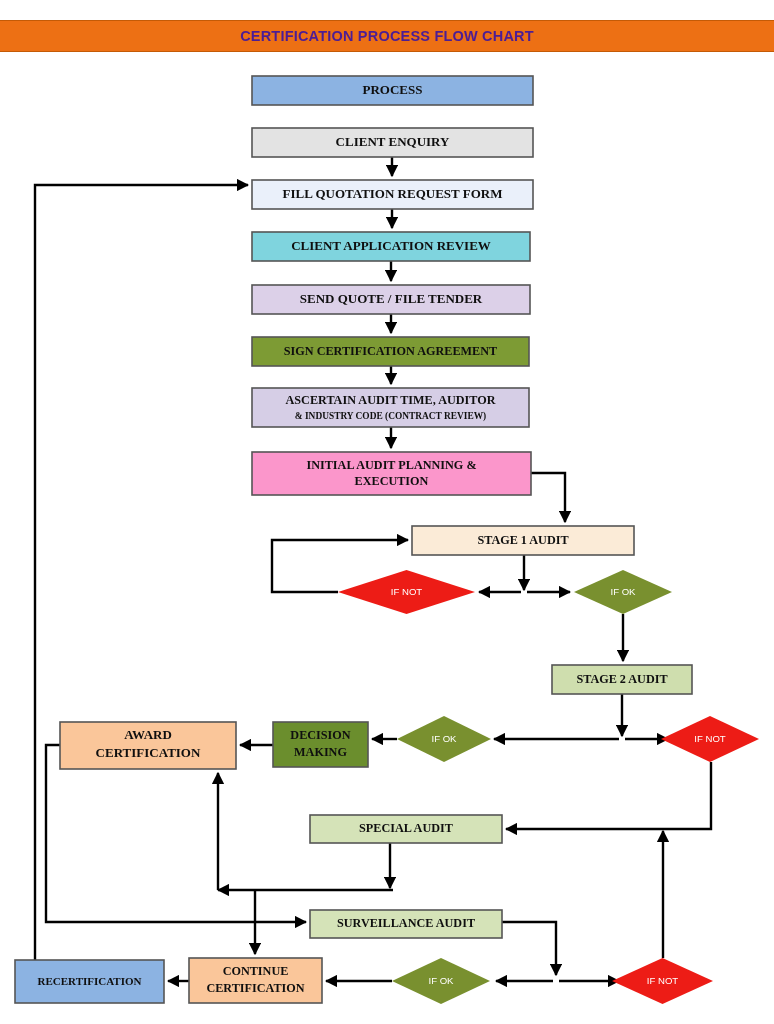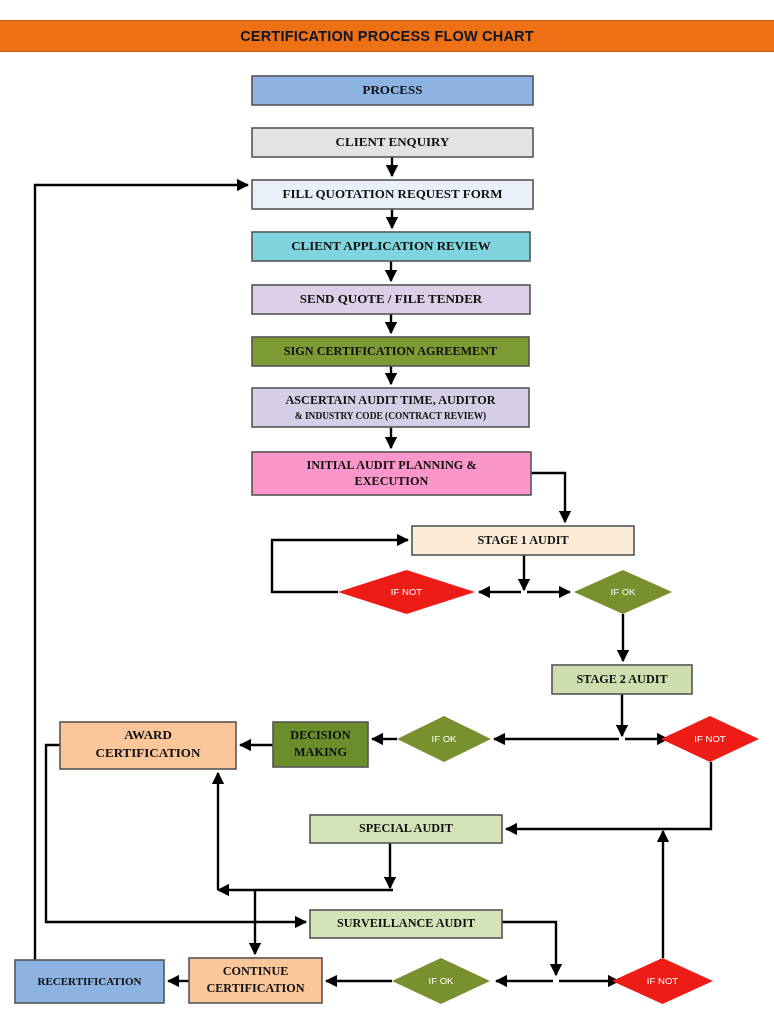--- a/index.html
+++ b/index.html
@@ -31,21 +31,21 @@
     border-bottom: 1px solid #c45a06;
     display: flex;
     align-items: center;
     justify-content: center;
   }
   .title-banner span {
     font-family: "Liberation Sans", "DejaVu Sans", sans-serif;
     font-weight: bold;
     font-size: 14.5px;
     letter-spacing: 0.2px;
-    color: #0f172a;
+    color: #4c1d95;
     text-align: center;
   }
   svg.flow {
     position: absolute;
     left: 0;
     top: 0;
     width: 774px;
     height: 1024px;
   }
   .node-label {

